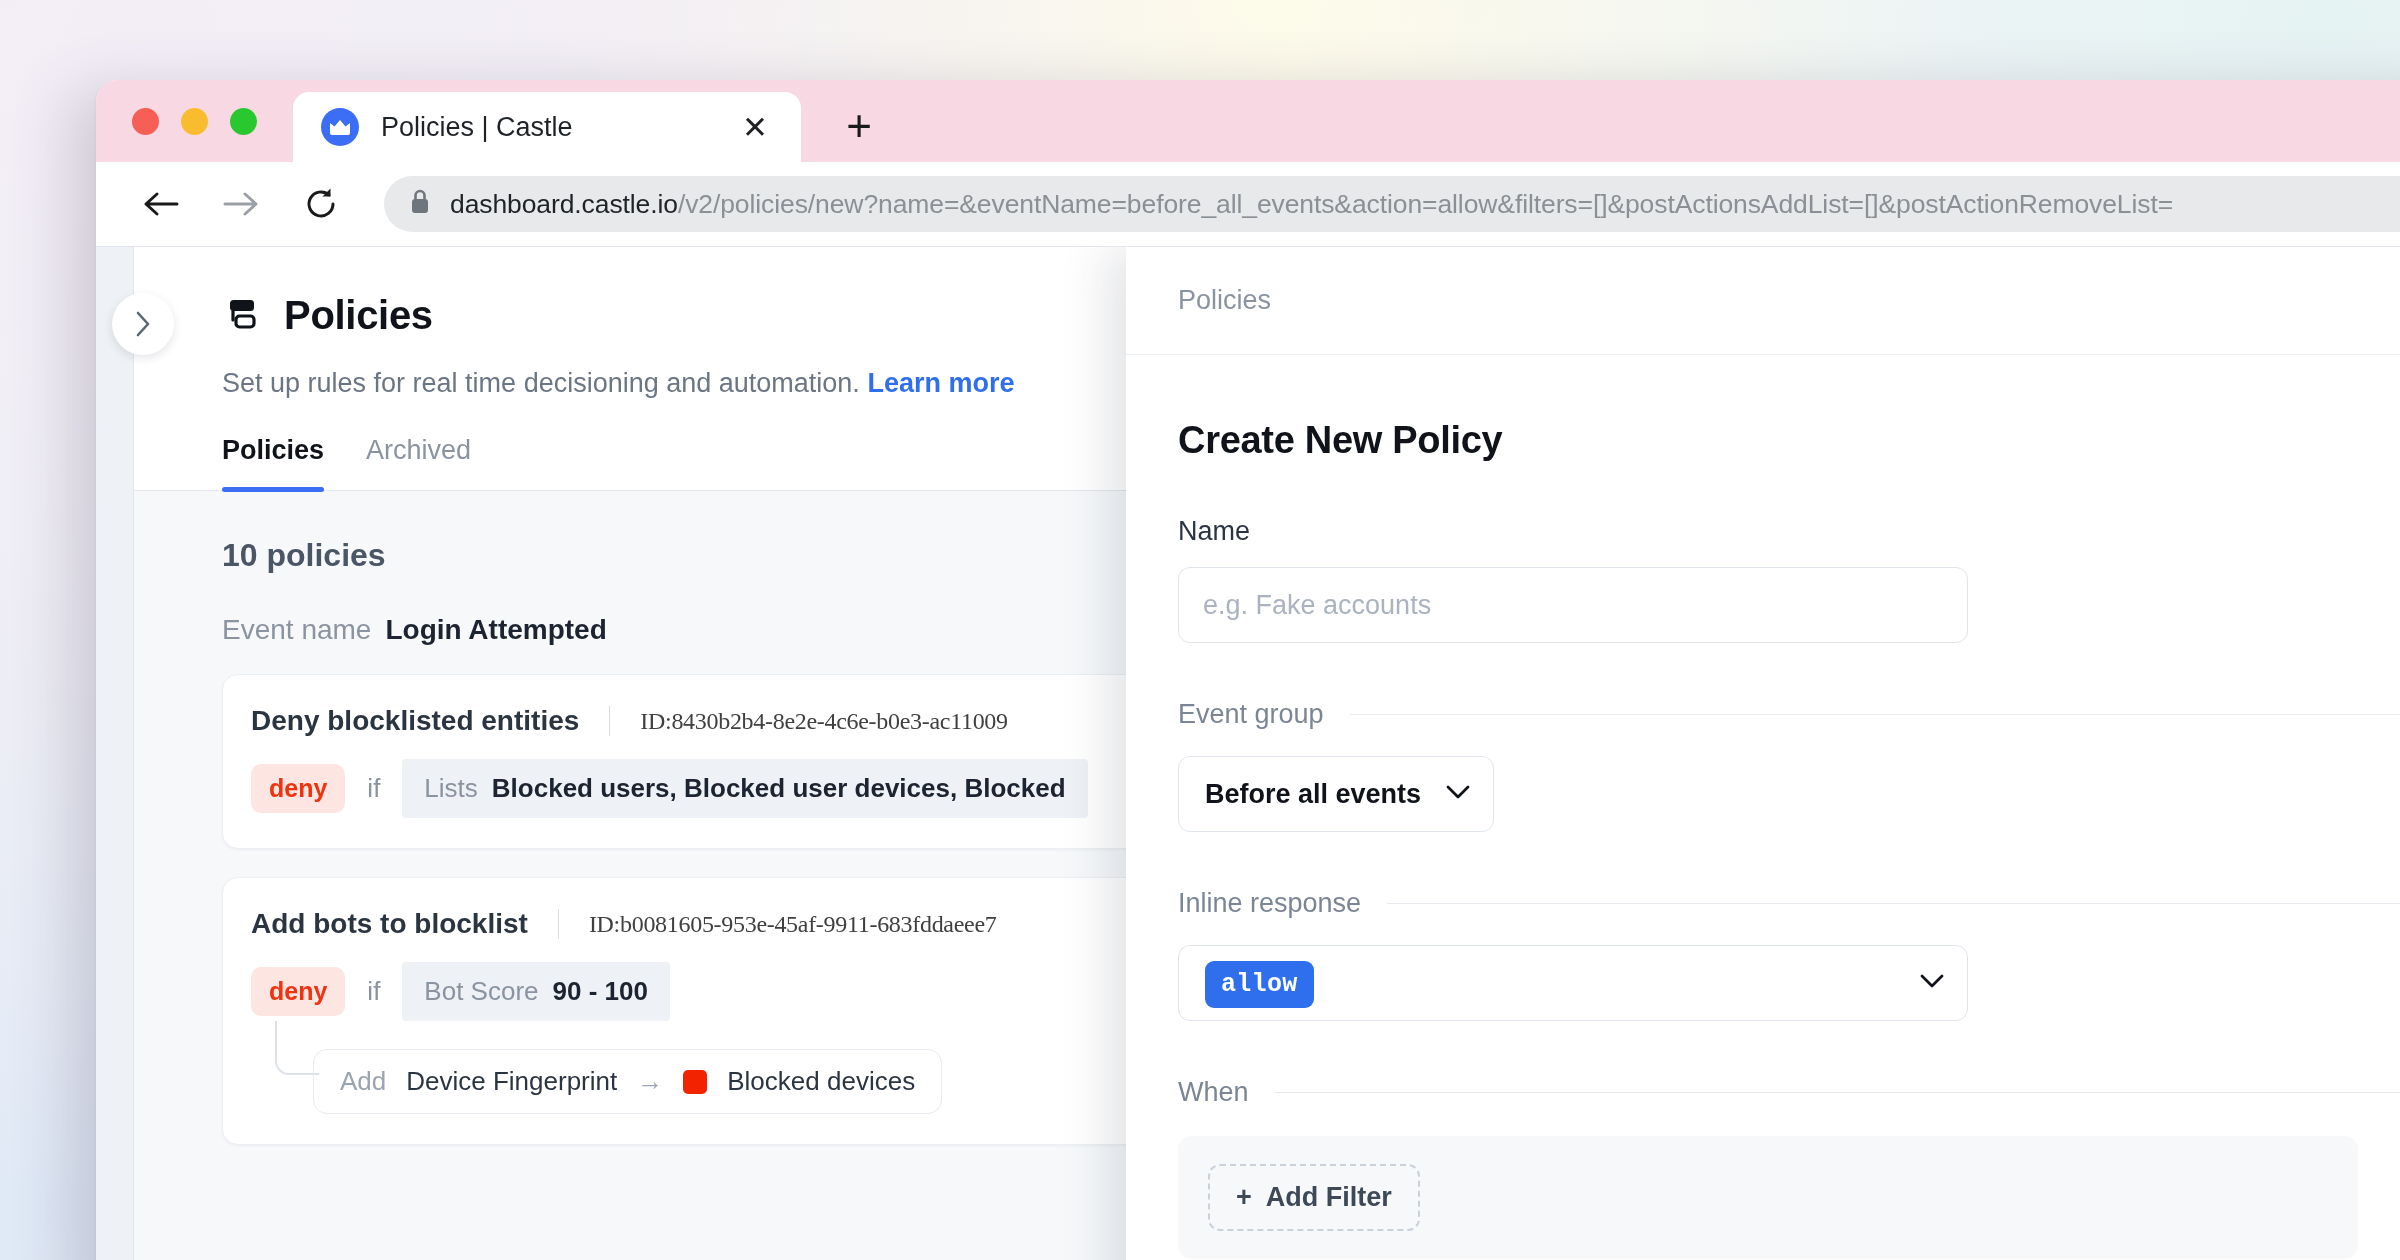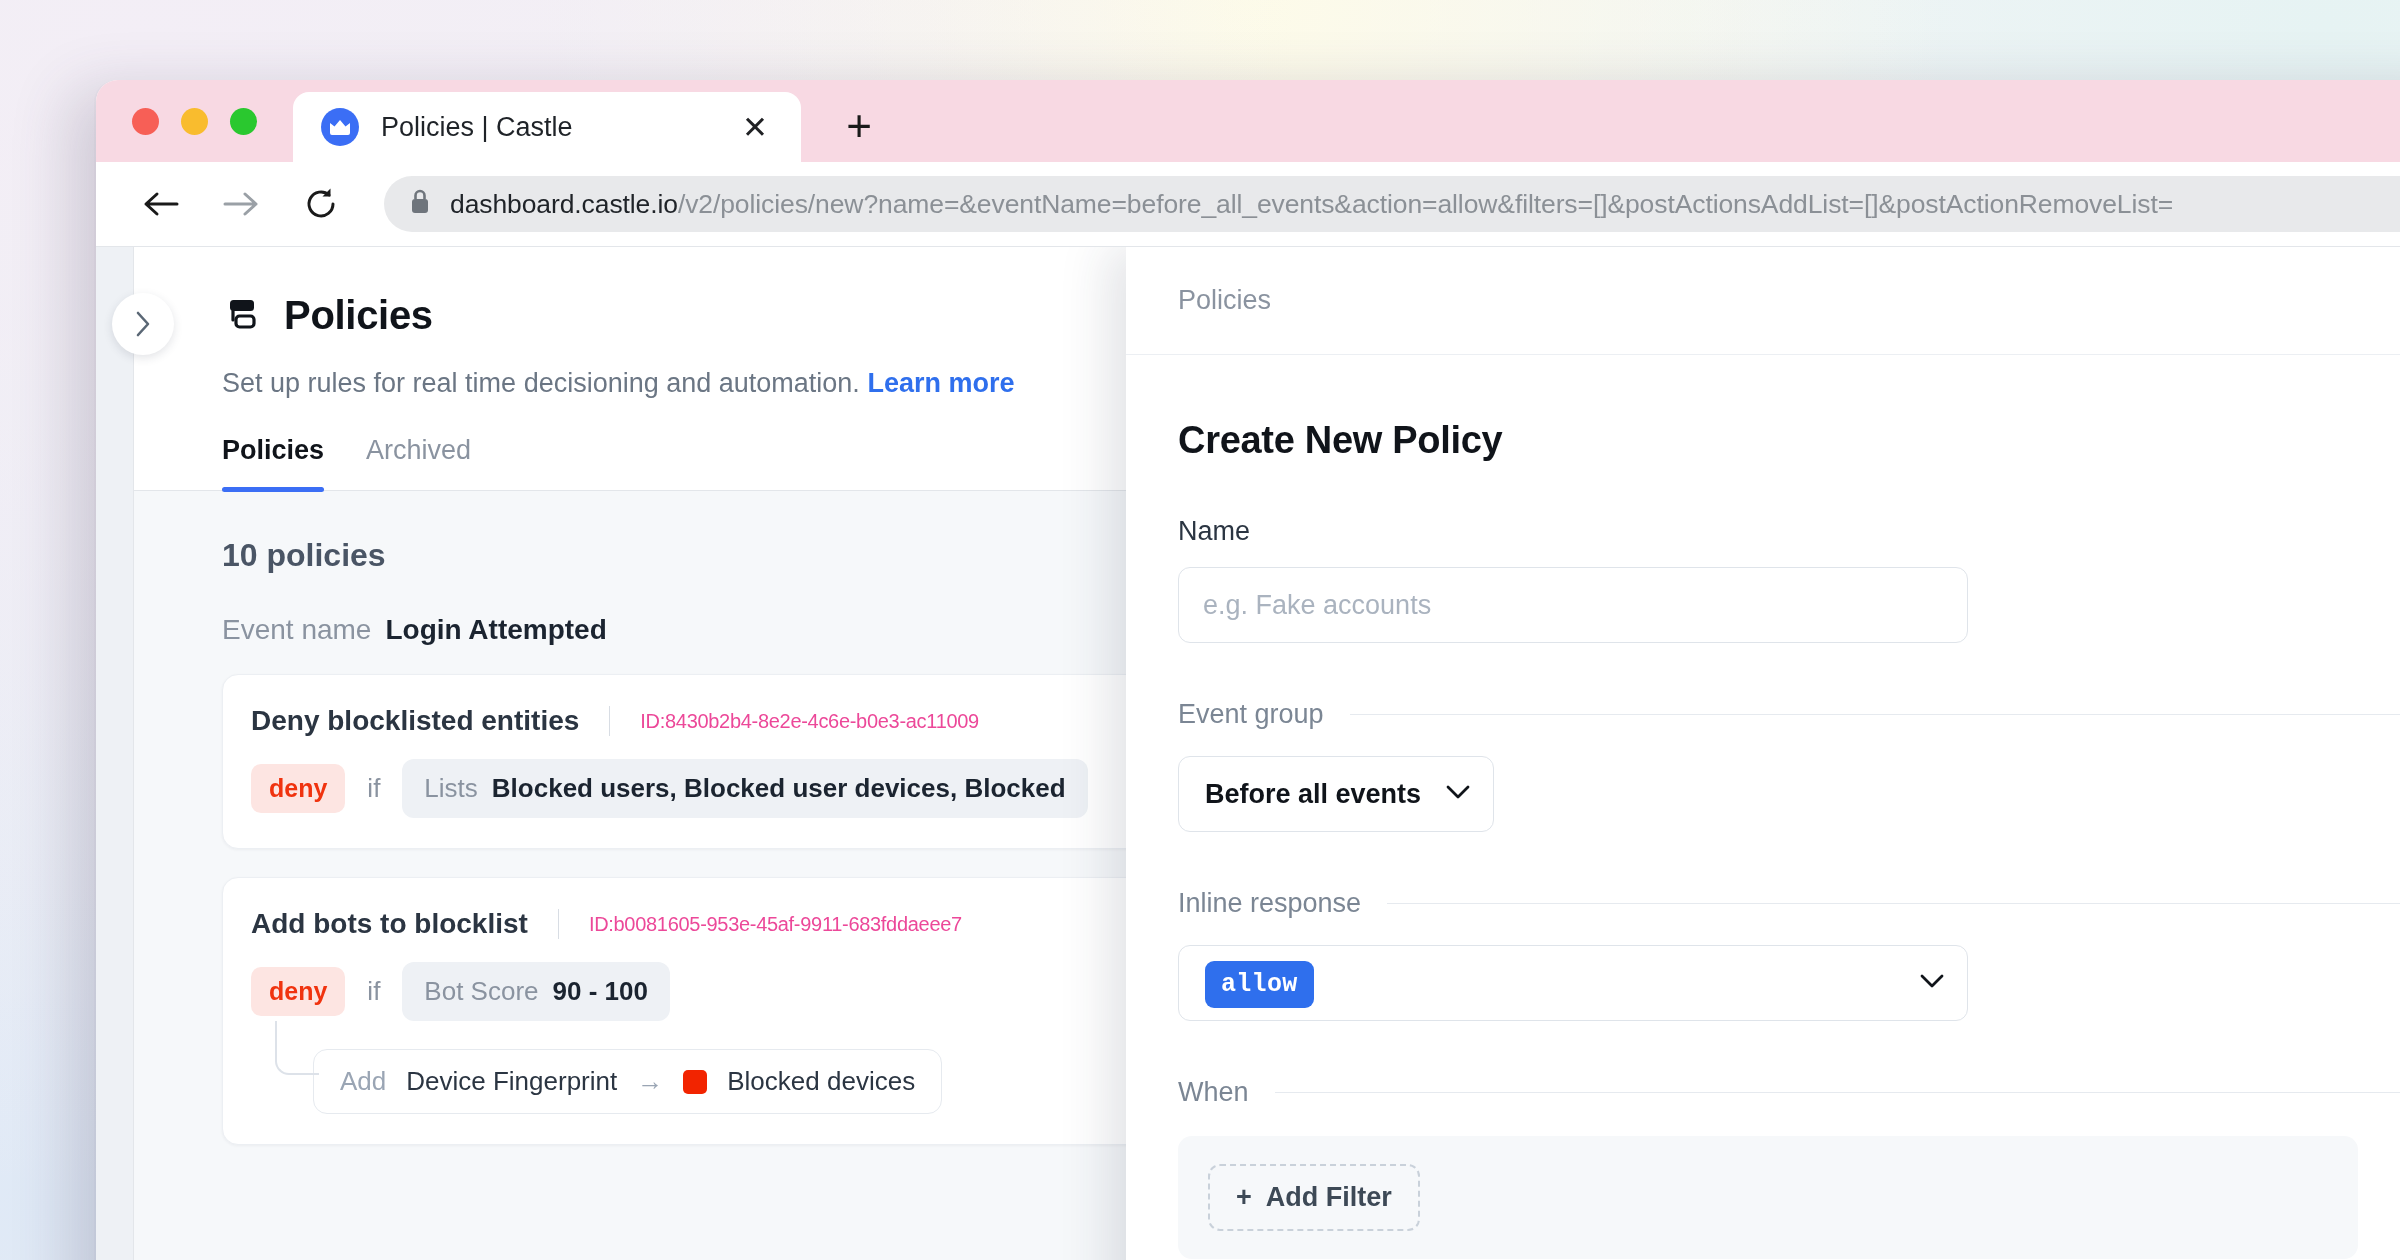--- a/index.html
+++ b/index.html
@@ -198,35 +198,35 @@
     border:1px solid #eceff3;
     border-radius:16px;
     box-shadow:0 1px 3px rgba(30,40,60,0.05);
     padding:30px 34px 30px 28px;
     width:1480px;
   }
   .card-head { display:flex; align-items:center; gap:30px; white-space:nowrap; }
   .card-name { font-size:28px; color:#2b3542; font-weight:600; }
   .sep { width:1px; height:30px; background:#d8dde4; }
   .card-id {
-    font-family:Liberation Sans, sans-serif;
-    font-size:20px;
-    color:#ec4899;
+    font-family:Liberation Serif, serif;
+    font-size:24px;
+    color:#404040;
     letter-spacing:-0.3px;
   }
   .rule-row { margin-top:22px; display:flex; align-items:center; gap:22px; white-space:nowrap; }
   .badge-deny {
     background:#fde5e2; color:#f0330f;
     font-weight:700; font-size:25px;
     padding:10px 18px; border-radius:10px;
   }
   .ifword { font-size:26px; color:#8a93a0;text-align:right; }
   .chip {
     background:#eef1f5;
-    border-radius:12px;
+    border-radius:4px;
     padding:14px 22px;
     font-size:26px;
     color:#8a93a0;
     display:flex; align-items:baseline; gap:14px;
   }
   .chip b { color:#1b2430; font-weight:700; }
 
   .action-wrap { margin-top:12px; position:relative; padding-left:62px; }
   .elbow {
     position:absolute; left:24px; top:-12px;

